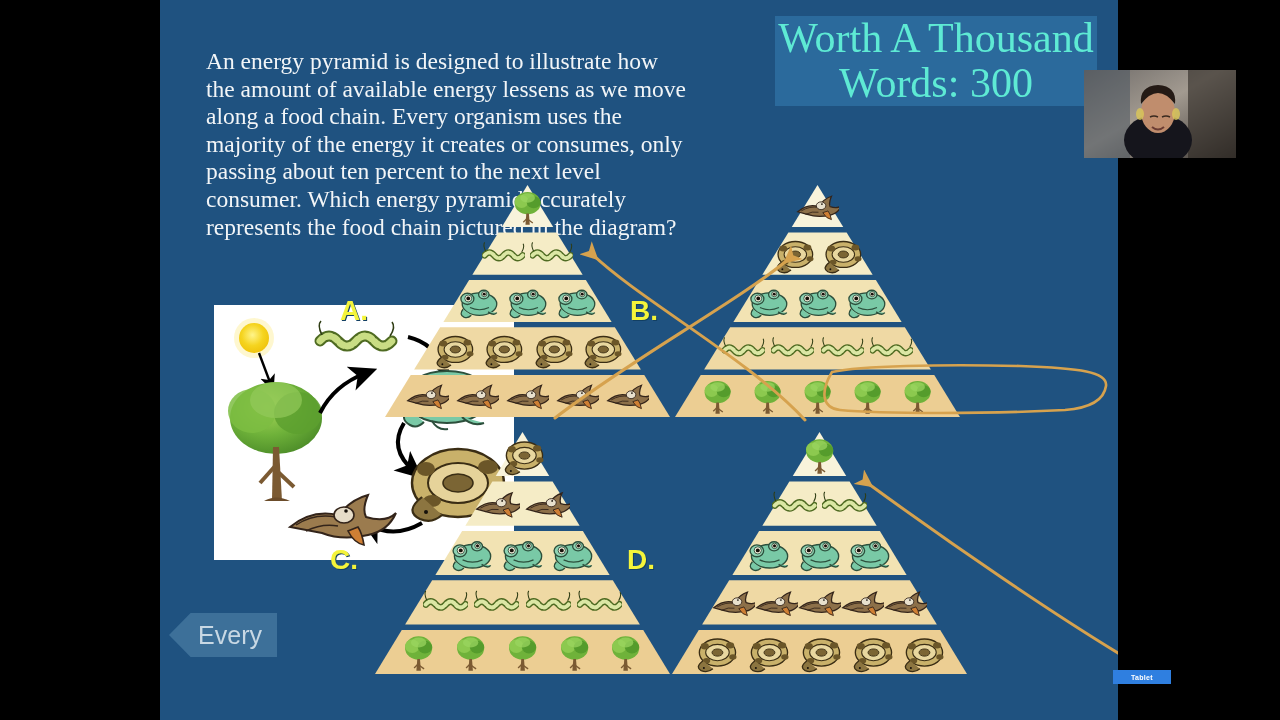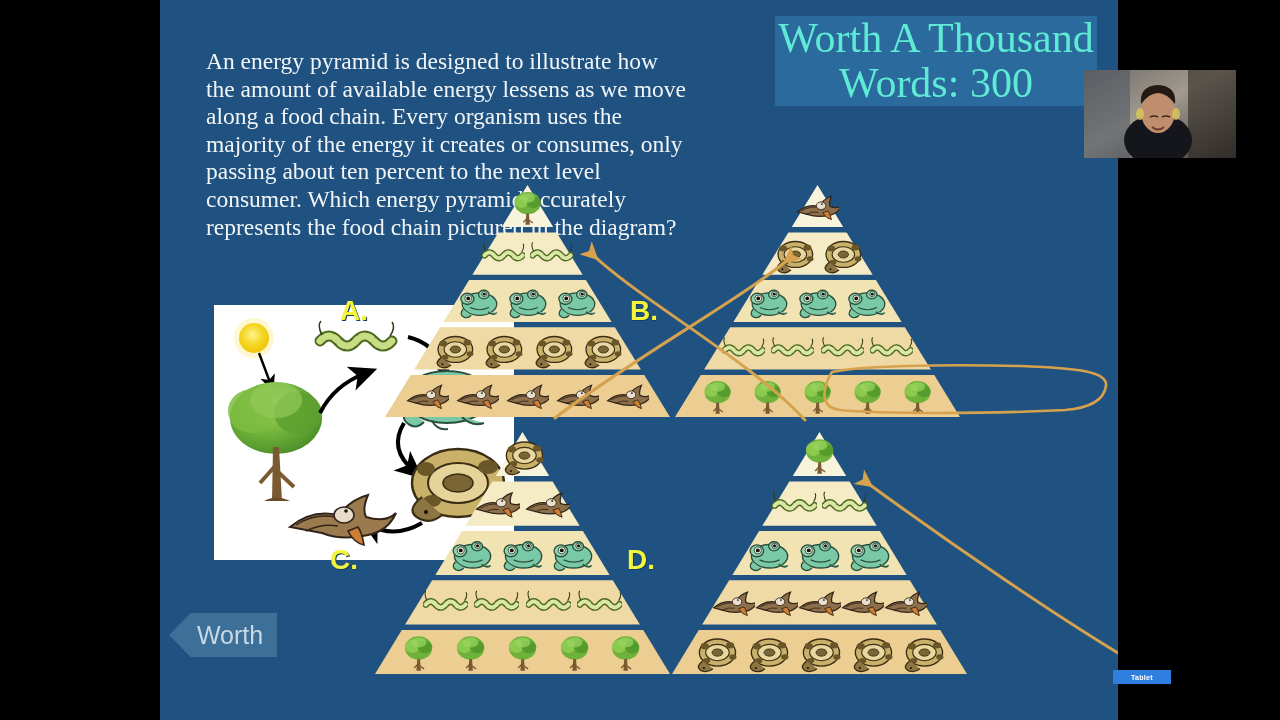--- a/index.html
+++ b/index.html
@@ -856,21 +856,21 @@
                  C662,408 660,392 672,372 Z" stroke="#d6a24e" stroke-width="2.6" fill="none" stroke-linecap="round"></path>
       </g>
 
       <g>
         <path d="M706,482 C780,536 900,620 990,672" stroke="#d6a24e" stroke-width="3" fill="none" stroke-linecap="round" marker-start="url(#ahO)"></path>
       </g>
     </svg>
 
     <div id="back-btn">
       <div class="shape"></div>
-      <div class="lbl">Worth</div>
+      <div class="lbl">Every</div>
     </div>
   </div>
 
   <div id="webcam">
     <svg viewBox="0 0 152 88" xmlns="http://www.w3.org/2000/svg">
       <defs>
         <linearGradient id="wbg" x1="0" y1="0" x2="1" y2="1">
           <stop offset="0%" stop-color="#6d6a68"></stop>
             <stop offset="45%" stop-color="#a29a90"></stop>
           <stop offset="100%" stop-color="#3f3a36"></stop>

